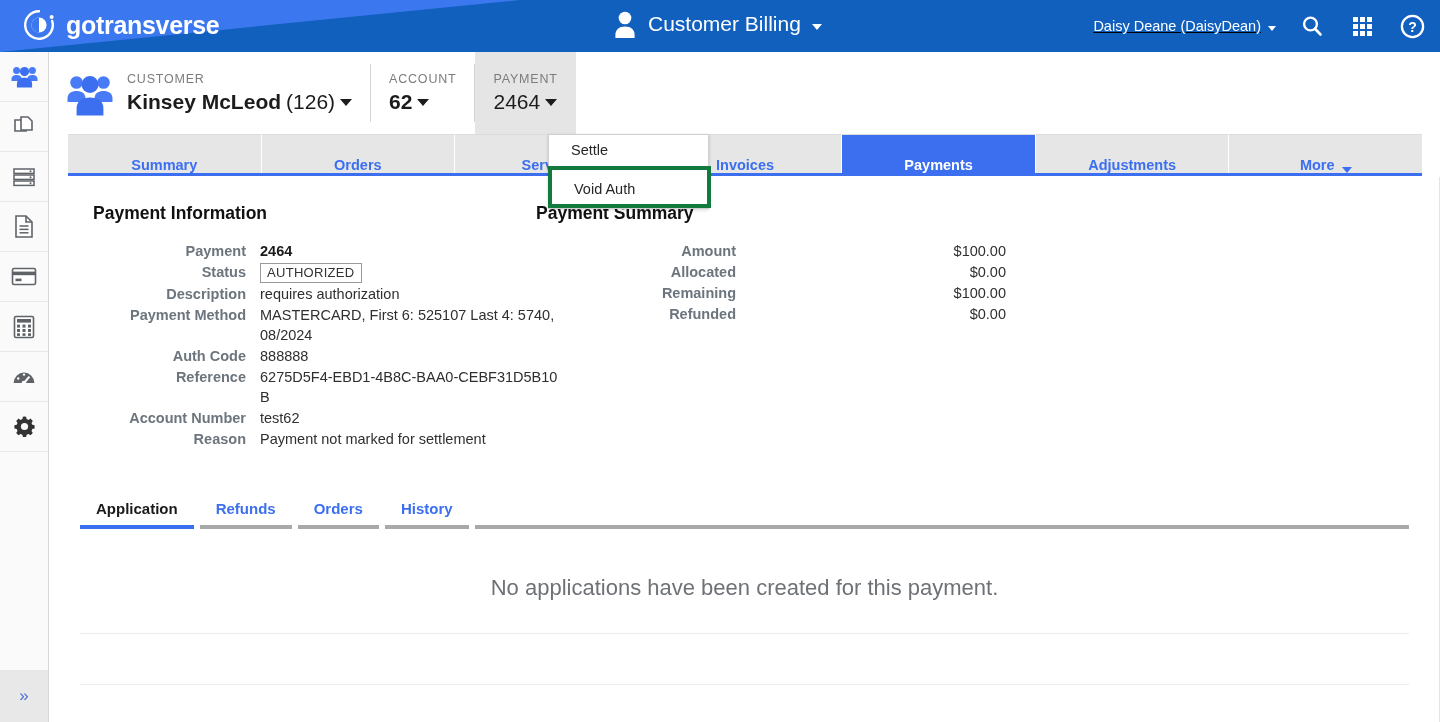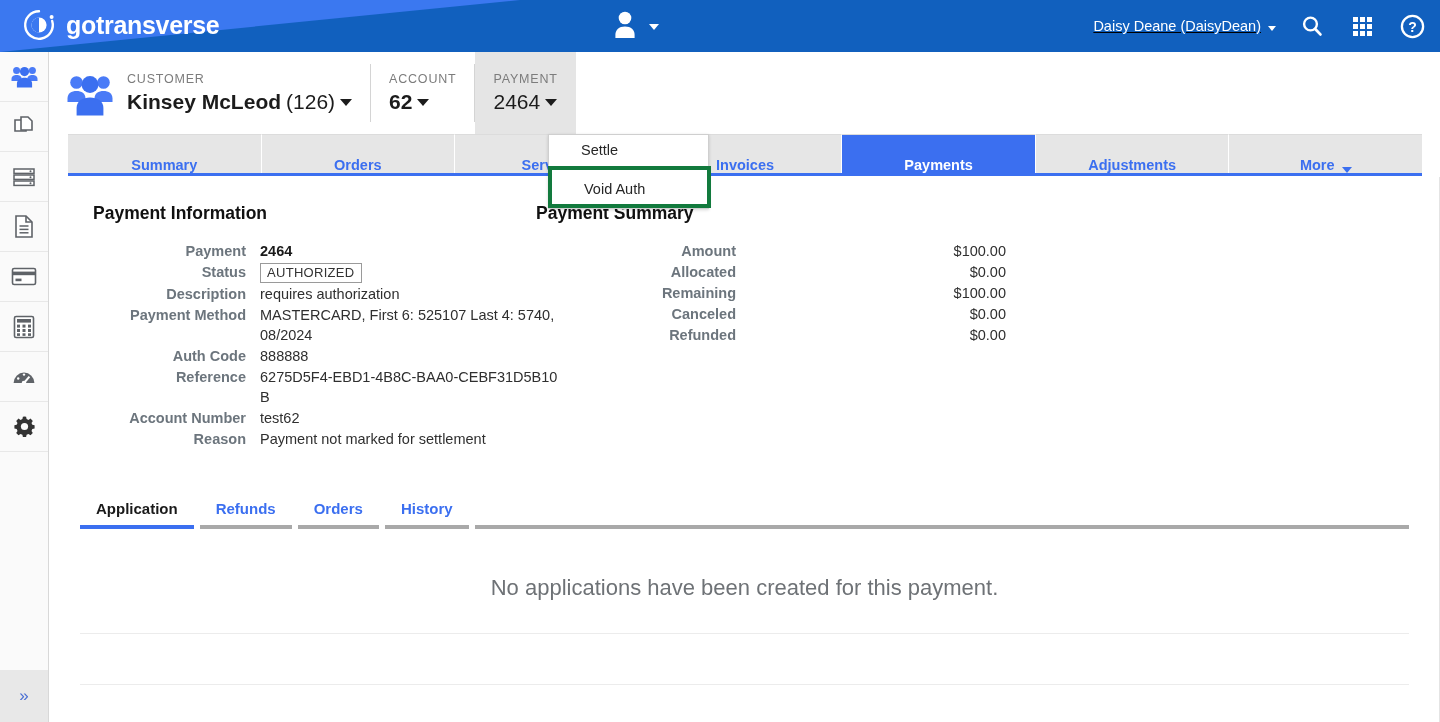--- a/index.html
+++ b/index.html
@@ -150,21 +150,21 @@
   .dropdown {
     position: absolute; left: 548px; top: 134px;
     width: 161px;
     background: #ffffff;
     border: 1px solid #cfcfcf;
     z-index: 60;
     box-shadow: 0 1px 3px rgba(0,0,0,0.16);
   }
   .dd-item {
     height: 31px; line-height: 31px;
-    padding-left: 32px;
+    padding-left: 22px;
     font-size: 14.5px; color: #262626;
     background: #ffffff;
   }
   .dd-item.boxed {
     position: absolute; left: -1px; top: 31px;
     width: 163px; height: 42px; line-height: 38px;
     border: 4px solid #127a3d;
     background: #ffffff;
   }
 
@@ -255,20 +255,21 @@
       <circle cx="29.6" cy="9" r="2" fill="#fff"></circle>
     </svg>
     <div class="brand-text">gotransverse</div>
   </div>
 
   <div class="app-title">
     <svg class="app-title-avatar" viewBox="0 0 26 30">
       <circle cx="13" cy="9" r="6.3" fill="#ffffff"></circle>
       <path d="M13 17.5c-6 0-9.6 3.4-9.6 8.2 0 2 0 3.3 0 3.3h19.2s0-1.3 0-3.3c0-4.8-3.6-8.2-9.6-8.2z" fill="#ffffff"></path>
     </svg>
+    <span class="app-title-text">Customer Billing</span>
     <span class="caret-white"></span>
   </div>
 
   <div class="top-right">
     <div class="user-chip">
       <span>Daisy Deane (DaisyDean)</span>
       <span class="caret-white" style="margin-top:4px;border-top-width:5px;border-left-width:4px;border-right-width:4px"></span>
     </div>
     <div class="icon-btn">
       <svg width="24" height="24" viewBox="0 0 24 24">
@@ -517,24 +518,20 @@
       </tr>
       <tr>
         <td class="sum-key">Allocated</td>
         <td class="sum-val">$0.00</td>
       </tr>
       <tr>
         <td class="sum-key">Remaining</td>
         <td class="sum-val">$100.00</td>
       </tr>
       <tr>
-        <td class="sum-key">Canceled</td>
-        <td class="sum-val">$0.00</td>
-      </tr>
-      <tr>
         <td class="sum-key">Refunded</td>
         <td class="sum-val">$0.00</td>
       </tr>
     </tbody>
       </table>
   </div>
 
   <div class="subtabs">
     <div class="subtab active"><span>Application</span></div>
     <div class="subtab-gap"></div>

